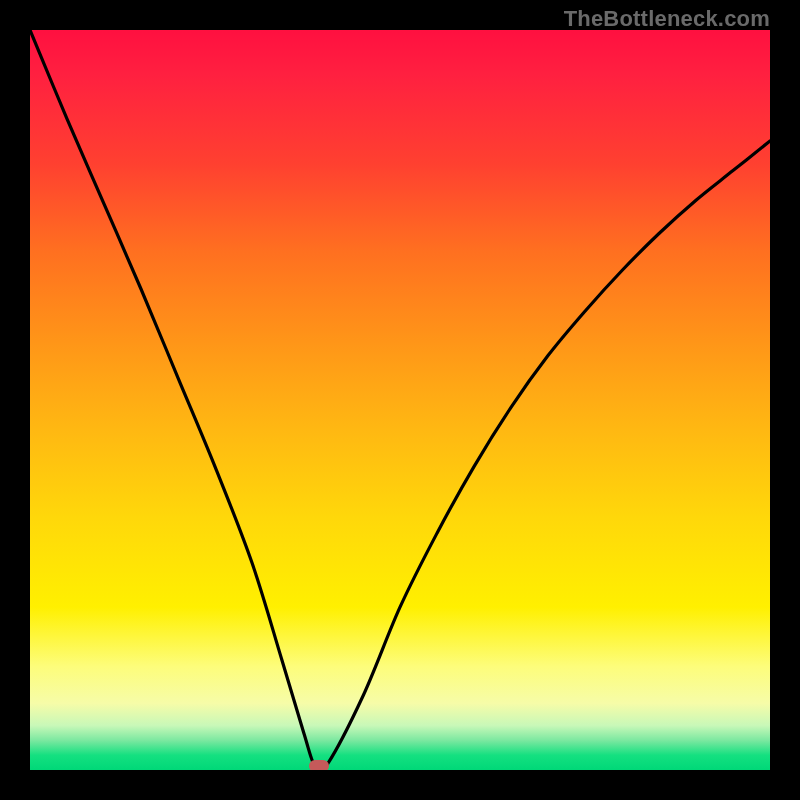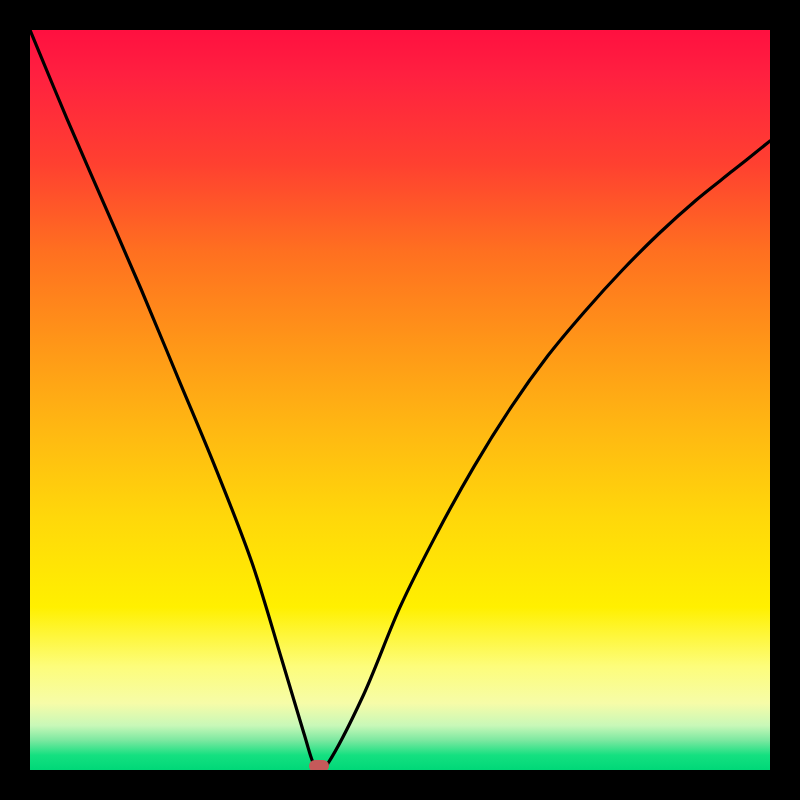--- a/index.html
+++ b/index.html
@@ -66,20 +66,21 @@
     font-size: 22px;
     font-weight: 600;
     color: #6a6a6a;
     letter-spacing: 0.2px;
   }
 </style>
 </head>
 <body>
 
 <div class="frame">
+  <div class="watermark">TheBottleneck.com</div>
 
   <div class="plot-area">
     <div class="gradient-bg"></div>
 
     <svg class="curve" viewBox="0 0 740 740" preserveAspectRatio="none">
       <path id="curve-path" fill="none" stroke-width="3.2" stroke-linecap="round" stroke-linejoin="round" stroke="#000000" d="M 0.00 0.00 C 6.17 14.80, 24.67 59.82, 37.00 88.80 C 49.33 117.78, 61.67 145.53, 74.00 173.90 C 86.33 202.27, 98.67 230.02, 111.00 259.00 C 123.33 287.98, 135.67 318.20, 148.00 347.80 C 160.33 377.40, 172.67 405.77, 185.00 436.60 C 197.33 467.43, 210.90 500.73, 222.00 532.80 C 233.10 564.87, 242.97 600.63, 251.60 629.00 C 260.23 657.37, 268.25 685.12, 273.80 703.00 C 279.35 720.88, 281.20 730.75, 284.90 736.30 C 288.60 741.85, 287.98 748.02, 296.00 736.30 C 304.02 724.58, 320.67 692.52, 333.00 666.00 C 345.33 639.48, 357.67 604.33, 370.00 577.20 C 382.33 550.07, 394.67 526.63, 407.00 503.20 C 419.33 479.77, 431.67 457.57, 444.00 436.60 C 456.33 415.63, 468.67 395.90, 481.00 377.40 C 493.33 358.90, 505.67 341.63, 518.00 325.60 C 530.33 309.57, 542.67 295.38, 555.00 281.20 C 567.33 267.02, 579.67 253.45, 592.00 240.50 C 604.33 227.55, 616.67 215.22, 629.00 203.50 C 641.33 191.78, 653.67 180.68, 666.00 170.20 C 678.33 159.72, 690.67 150.47, 703.00 140.60 C 715.33 130.73, 733.83 115.93, 740.00 111.00"></path>
     </svg>
 
     <div class="marker" id="marker" style="background: rgb(197, 90, 90); left: 288.6px; top: 736.3px;"></div>
   </div>

